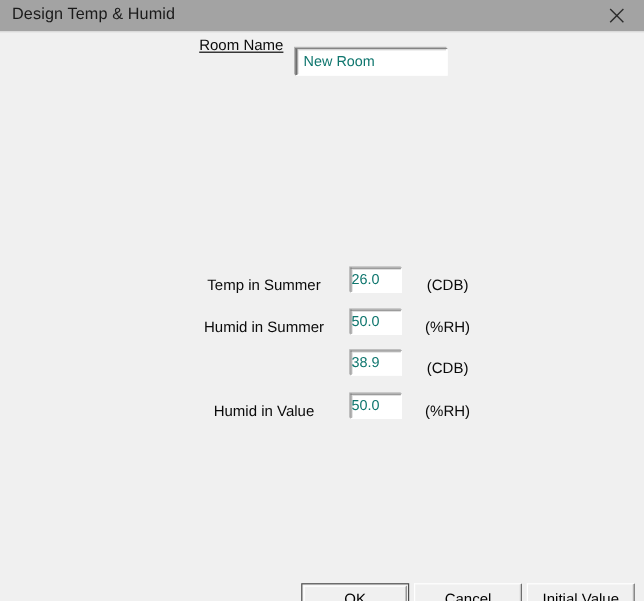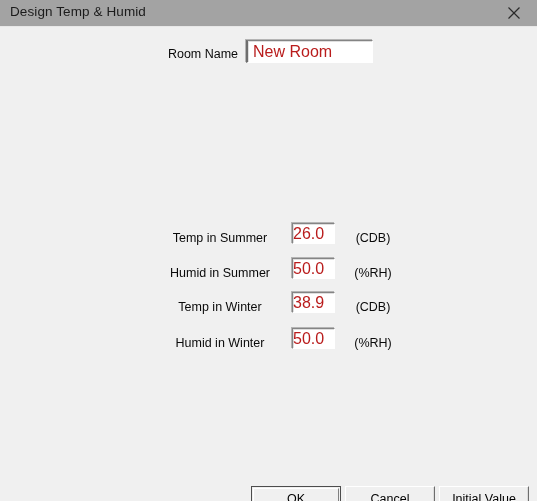--- a/index.html
+++ b/index.html
@@ -73,22 +73,22 @@
     position: absolute;
     background: #ffffff;
     box-sizing: border-box;
     border-top: 1px solid #848484;
     border-left: 1px solid #848484;
     border-right: 1px solid #ffffff;
     border-bottom: 1px solid #ffffff;
     box-shadow: 1px 1px 0 0 #dfdfdf inset,
                 -1px -1px 0 0 #b4b4b4;
     font-family: "Liberation Sans", sans-serif;
-    font-size: 16px;
-    color: #b91c1c;
+    font-size: 12px;
+    color: #0f766e;
     line-height: 20px;
     overflow: hidden;
     white-space: nowrap;
   }
 
   #room-name-field {
     left: 246px;
     top: 13px;
     width: 127px;
     height: 23px;
@@ -101,23 +101,24 @@
     position: absolute;
     font-family: "Liberation Sans", sans-serif;
     font-size: 12.5px;
     color: #0a0a0a;
     white-space: nowrap;
     line-height: 16px;
   }
 
   #room-name-label {
     left: 166px;
-    top: 19px;
+    top: 3px;
     width: 74px;
-    text-align: center;
+    text-align: left;
+    text-decoration: underline;
   }
 
   
   .row-label {
     left: 155px;
     width: 130px;
     text-align: center;
   }
   .row-input {
     left: 292px;
@@ -198,25 +199,24 @@
     <div class="field" id="room-name-field">New Room</div>
 
     <div class="label-static row-label" style="top:203px;">Temp in Summer</div>
     <div class="field row-input" style="top:196px;">26.0</div>
     <div class="label-static row-unit" style="top:203px;">(CDB)</div>
 
     <div class="label-static row-label" style="top:238px;">Humid in Summer</div>
     <div class="field row-input" style="top:231px;">50.0</div>
     <div class="label-static row-unit" style="top:238px;">(%RH)</div>
 
-    <div class="label-static row-label" style="top:272px;">Temp in Winter</div>
     <div class="field row-input" style="top:265px;">38.9</div>
     <div class="label-static row-unit" style="top:272px;">(CDB)</div>
 
-    <div class="label-static row-label" style="top:308px;">Humid in Winter</div>
+    <div class="label-static row-label" style="top:308px;">Humid in Value</div>
     <div class="field row-input" style="top:301px;">50.0</div>
     <div class="label-static row-unit" style="top:308px;">(%RH)</div>
 
     <div class="dlg-button default-btn" id="btn-ok">
       <div class="inner">OK</div>
     </div>
     <div class="dlg-button" id="btn-cancel">Cancel</div>
     <div class="dlg-button" id="btn-initial">Initial Value</div>
 
   </div>

